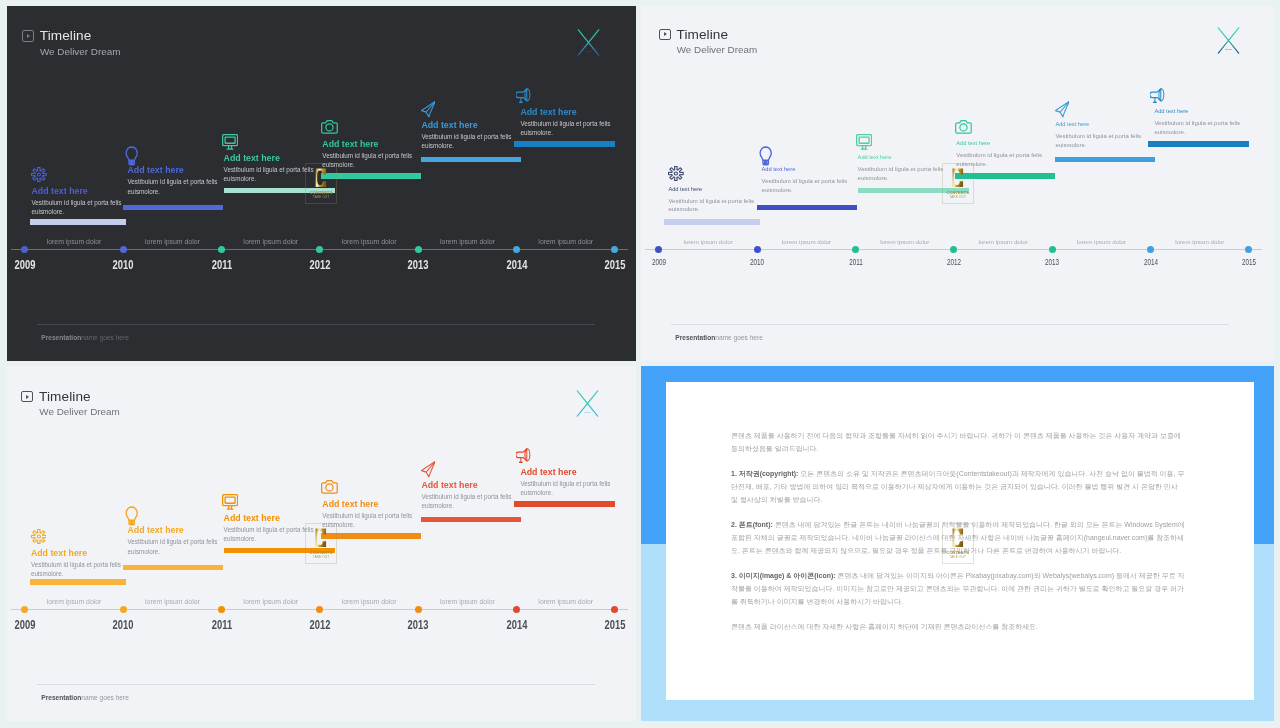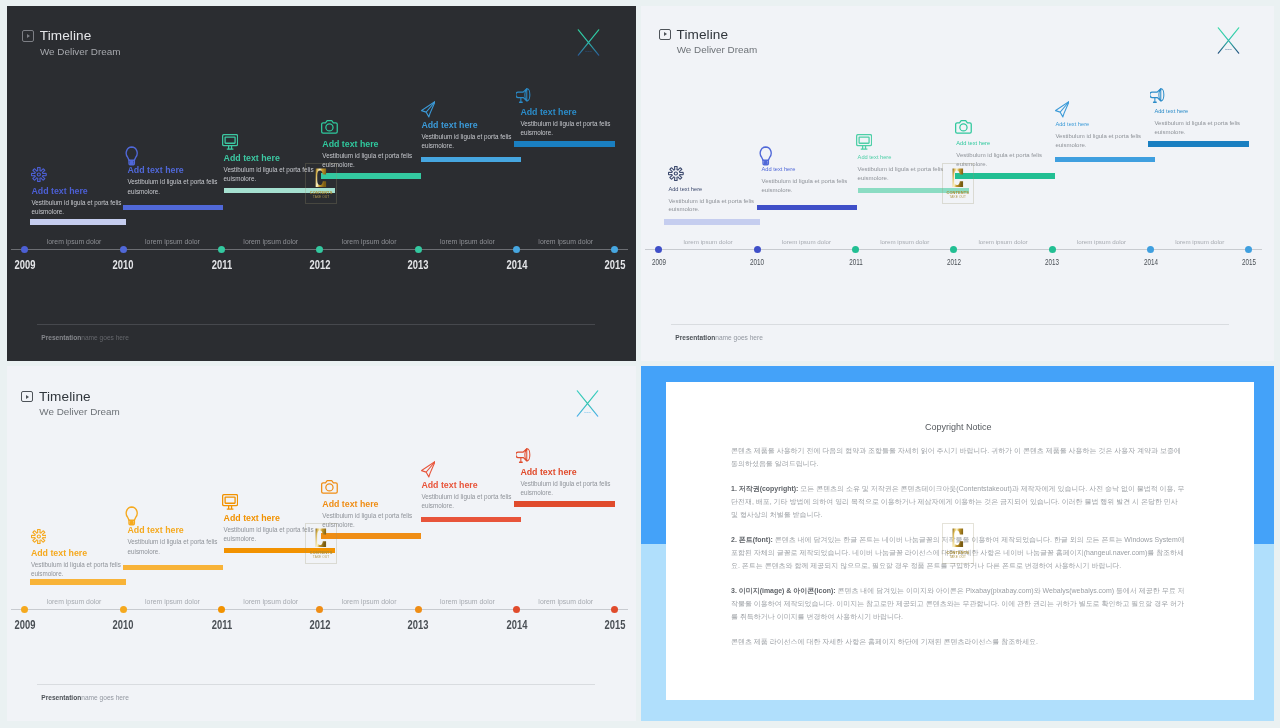--- a/index.html
+++ b/index.html
@@ -398,21 +398,20 @@
   <span class="lorem" style="left:415.45px;top:232px">lorem ipsum dolor</span>
   <span class="lorem" style="left:513.75px;top:232px">lorem ipsum dolor</span>
   <div class="foot-line" style="left:30.2px;top:318.2px;width:558px"></div>
   <div class="foot-txt" style="left:34.3px;top:327.6px"><b>Presentation</b><span>name goes here</span></div>
   <div class="pg" style="left:566.9px;top:323.6px">11</div>
 </div>
 <div class="slide s4">
   <div class="blue-top"></div>
   <div class="blue-bot"></div>
   <div class="card">
-    <div class="cp-h2">Copyright Notice</div>
     <p class="cp-p"><b></b><span>콘텐츠 제품을 사용하기 전에 다음의 협약과 조항들을 자세히 읽어 주시기 바랍니다. 귀하가 이 콘텐츠 제품을 사용하는 것은 사용자 계약과 보증에 동의하셨음을 알려드립니다.</span></p>
     <p class="cp-p"><b>1. 저작권(copyright):</b><span> 모든 콘텐츠의 소유 및 저작권은 콘텐츠테이크아웃(Contentstakeout)과 제작자에게 있습니다. 사전 승낙 없이 불법적 이용, 무단전재, 배포, 기타 방법에 의하여 영리 목적으로 이용하거나 제삼자에게 이용하는 것은 금지되어 있습니다. 이러한 불법 행위 발견 시 온당한 민사 및 형사상의 처벌을 받습니다.</span></p>
     <p class="cp-p"><b>2. 폰트(font):</b><span> 콘텐츠 내에 담겨있는 한글 폰트는 네이버 나눔글꼴의 저작물을 이용하여 제작되었습니다. 한글 외의 모든 폰트는 Windows System에 포함된 자체의 글꼴로 제작되었습니다. 네이버 나눔글꼴 라이선스에 대한 자세한 사항은 네이버 나눔글꼴 홈페이지(hangeul.naver.com)를 참조하세요. 폰트는 콘텐츠와 함께 제공되지 않으므로, 필요할 경우 정품 폰트를 구입하거나 다른 폰트로 변경하여 사용하시기 바랍니다.</span></p>
     <p class="cp-p"><b>3. 이미지(image) &amp; 아이콘(icon):</b><span> 콘텐츠 내에 담겨있는 이미지와 아이콘은 Pixabay(pixabay.com)와 Webalys(webalys.com) 등에서 제공한 무료 저작물을 이용하여 제작되었습니다. 이미지는 참고로만 제공되고 콘텐츠와는 무관합니다. 이에 관한 권리는 귀하가 별도로 확인하고 필요할 경우 허가를 취득하거나 이미지를 변경하여 사용하시기 바랍니다.</span></p>
     <p class="cp-p"><b></b><span>콘텐츠 제품 라이선스에 대한 자세한 사항은 홈페이지 하단에 기재된 콘텐츠라이선스를 참조하세요.</span></p>
   </div>
 </div>
 <div class="wm" style="left:304.8px;top:162.7px">
       <span class="cc"><svg viewBox="0 0 58 100" width="100%" height="100%" preserveAspectRatio="none">
           <defs>

